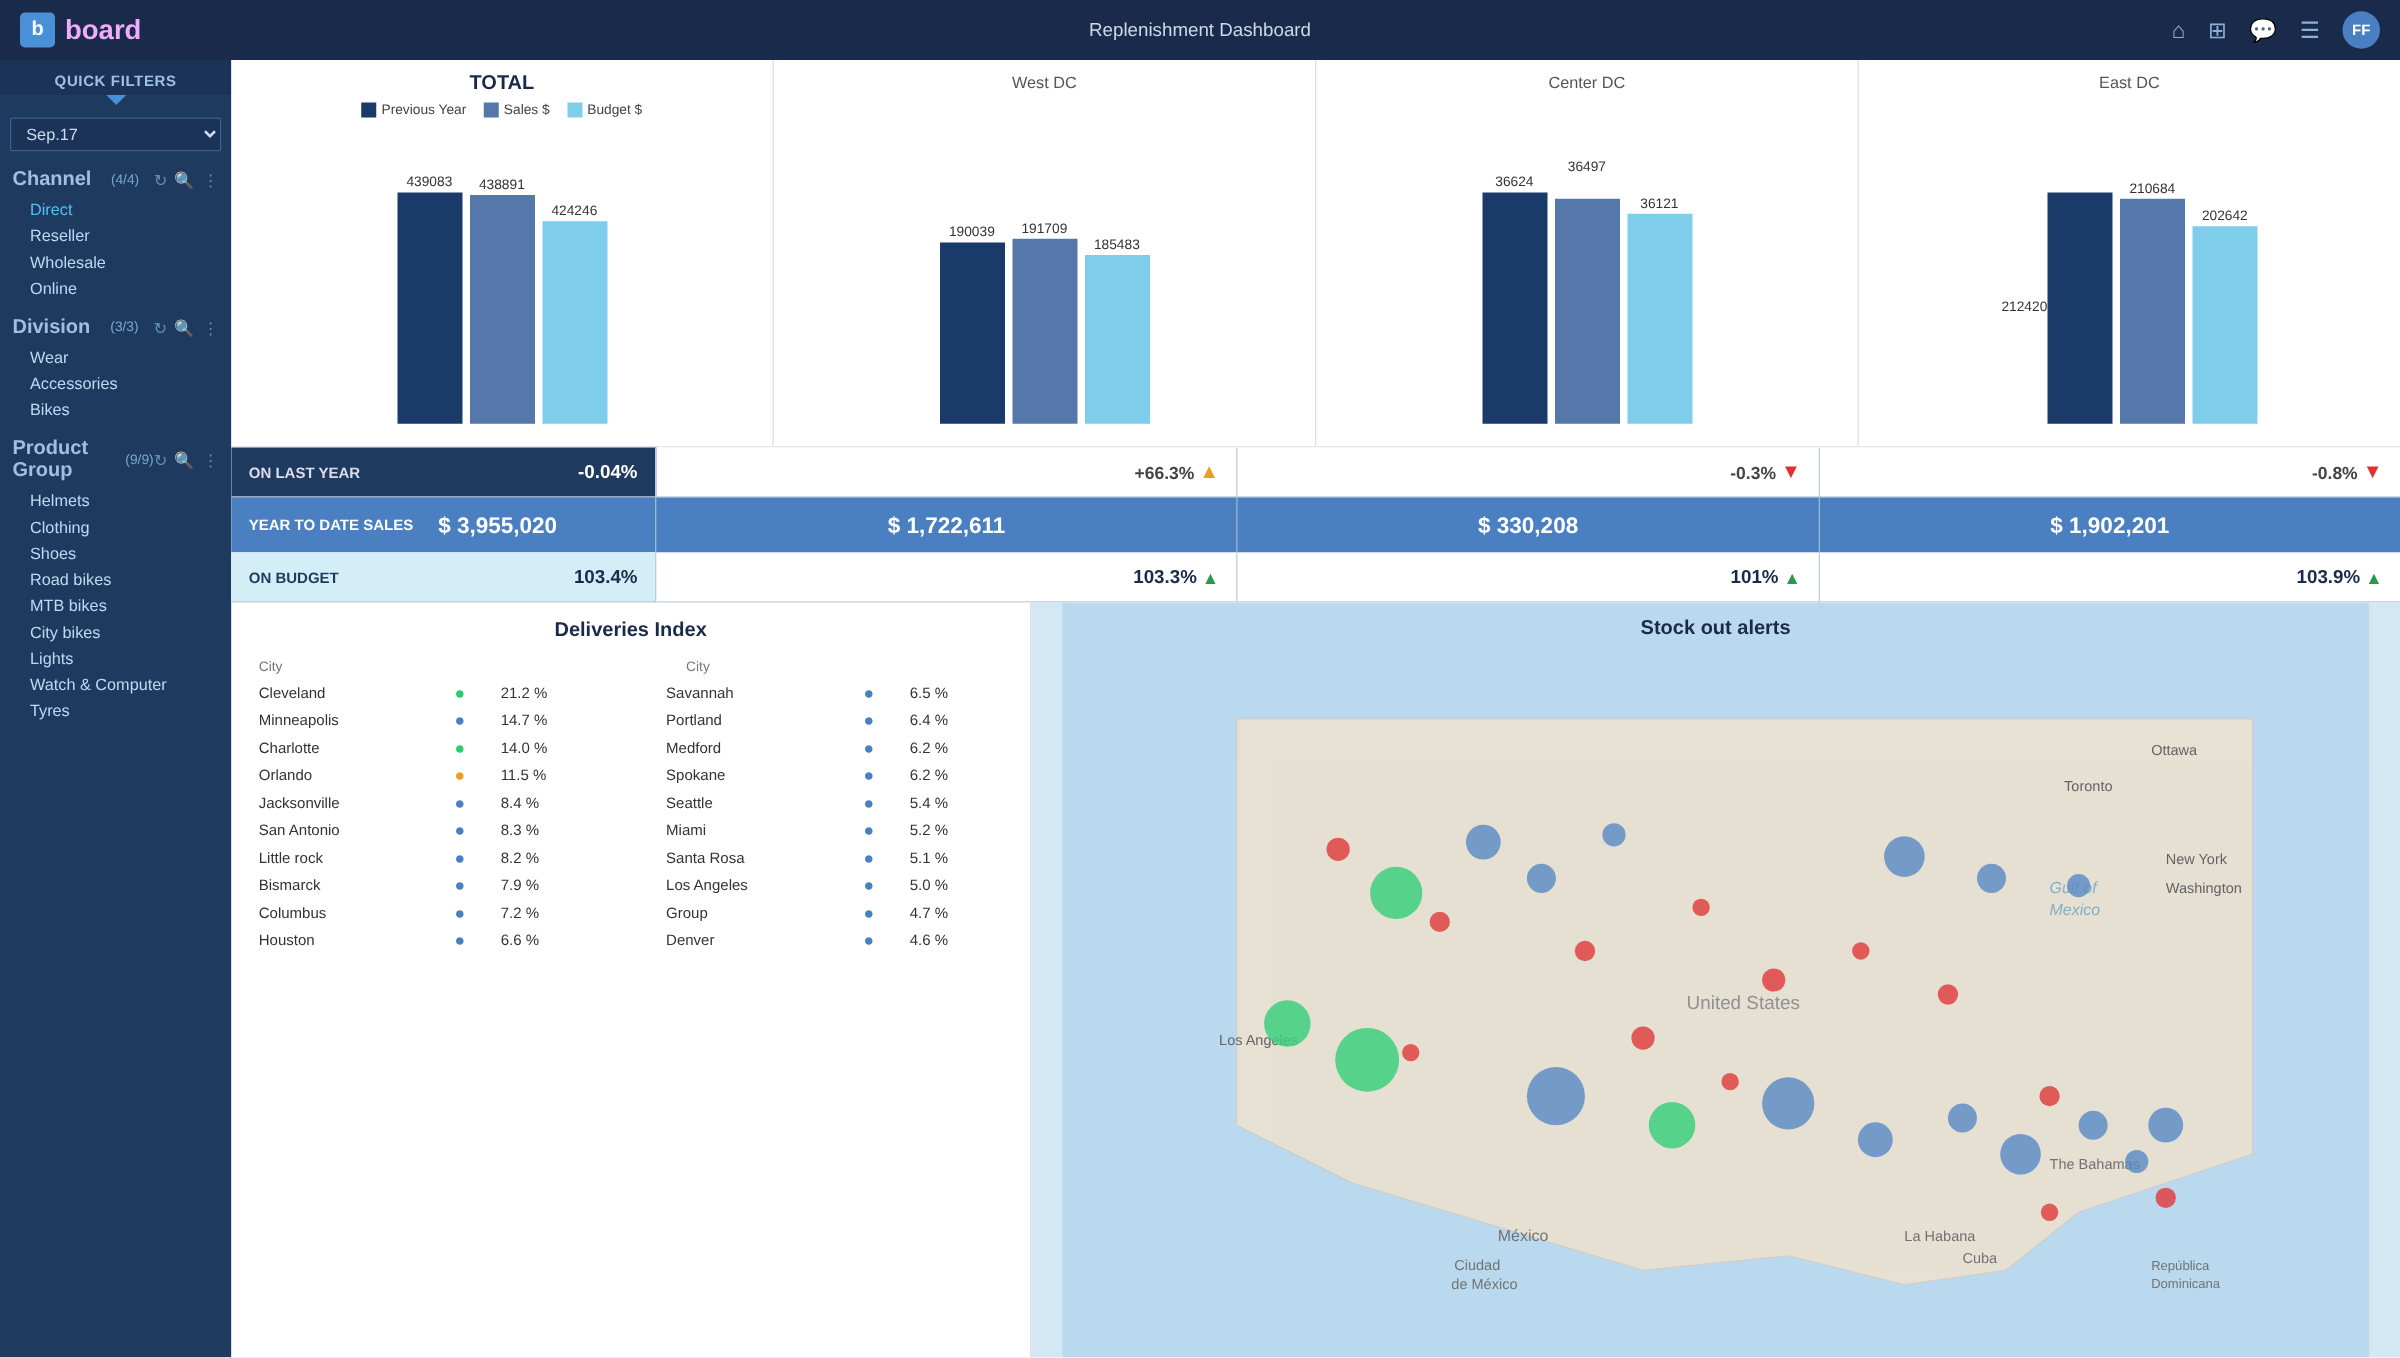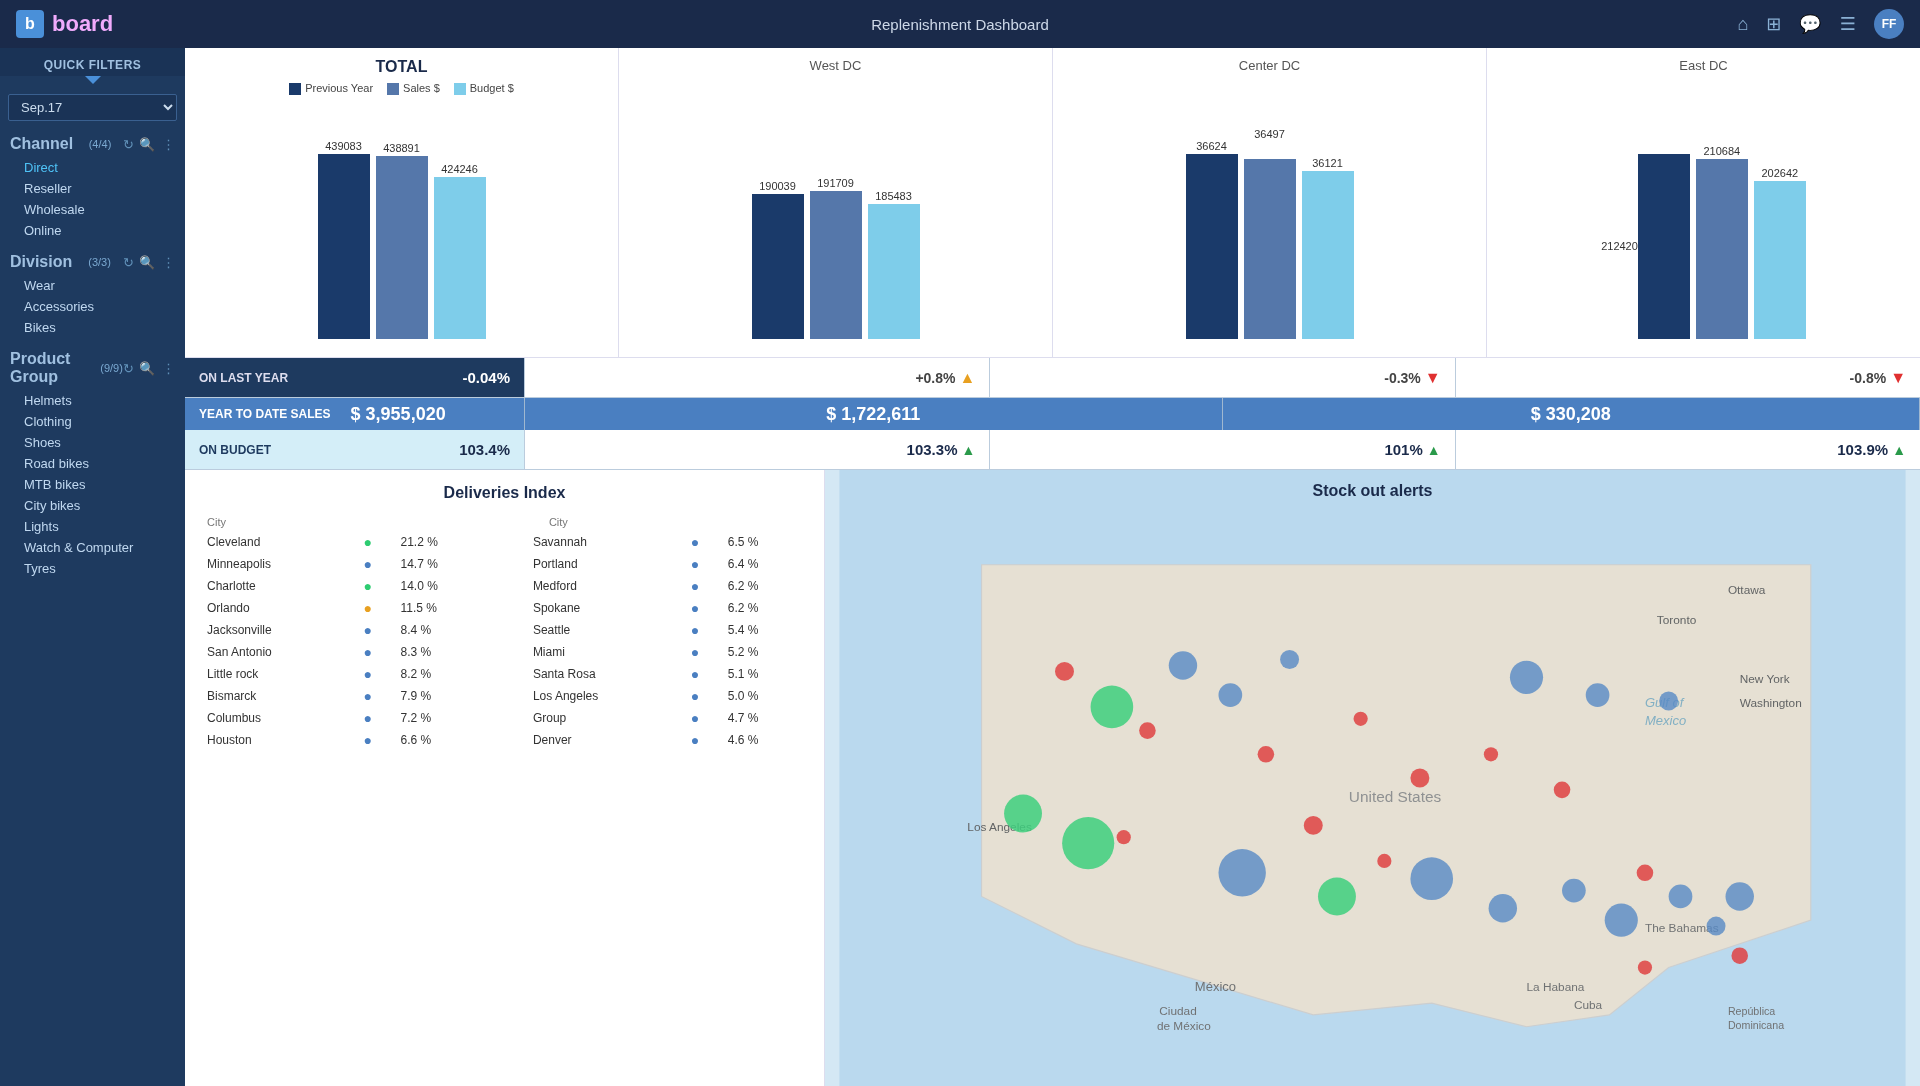--- a/index.html
+++ b/index.html
@@ -43,21 +43,21 @@
     .chart-legend { display: flex; gap: 14px; justify-content: center; font-size: 11px; color: #444; margin-bottom: 8px; }
     .legend-dot { width: 12px; height: 12px; display: inline-block; margin-right: 4px; vertical-align: middle; }
 
     
     .metrics-row { display: flex; height: 40px; flex-shrink: 0; }
     .metric-cell { flex: 1; display: flex; align-items: center; border-right: 1px solid #bcd; border-bottom: 1px solid #bcd; padding: 0 14px; }
     .metric-cell:first-child { background: #1e3a5f; color: white; }
     .metric-label { font-size: 12px; font-weight: bold; color: #dde; flex: 1; }
     .metric-value { font-size: 15px; font-weight: bold; color: white; }
 
-    .ytd-row { display: flex; height: 32px; flex-shrink: 0; }
+    .ytd-row { display: flex; height: 44px; flex-shrink: 0; }
     .ytd-cell { flex: 1; display: flex; align-items: center; justify-content: space-between; padding: 0 14px; border-right: 1px solid #a0b8d0; background: #4a7fc1; color: white; }
     .ytd-cell:first-child { justify-content: flex-start; gap: 20px; }
     .ytd-label { font-size: 12px; font-weight: bold; }
     .ytd-value { font-size: 18px; font-weight: bold; }
 
     .budget-row { display: flex; height: 40px; flex-shrink: 0; background: white; }
     .budget-cell { flex: 1; display: flex; align-items: center; justify-content: flex-end; gap: 4px; padding: 0 14px; border-right: 1px solid #bcd; border-bottom: 1px solid #bcd; }
     .budget-cell:first-child { justify-content: space-between; gap: 20px; background: #e8f4fc; }
     .budget-label { font-size: 12px; font-weight: bold; color: #1e3a5f; }
     .budget-value { font-size: 15px; font-weight: bold; color: #1a2a4a; }
@@ -235,21 +235,21 @@
         </div>
       </div>
     </div>
 
     <div class="metrics-row" style="background:white;">
       <div class="metric-cell" style="background:#1e3a5f;flex:0 0 340px;">
         <span class="metric-label">ON LAST YEAR</span>
         <span class="metric-value">-0.04%</span>
       </div>
       <div class="metric-cell" style="justify-content:flex-end;gap:4px;">
-        <span style="font-size:14px;font-weight:bold;color:#444;">+0.8%</span>
+        <span style="font-size:14px;font-weight:bold;color:#444;">+66.3%</span>
         <span style="color:#e8a020;font-size:16px;">▲</span>
       </div>
       <div class="metric-cell" style="justify-content:flex-end;gap:4px;">
         <span style="font-size:14px;font-weight:bold;color:#444;">-0.3%</span>
         <span style="color:#e03030;font-size:16px;">▼</span>
       </div>
       <div class="metric-cell" style="justify-content:flex-end;gap:4px;border-right:none;">
         <span style="font-size:14px;font-weight:bold;color:#444;">-0.8%</span>
         <span style="color:#e03030;font-size:16px;">▼</span>
       </div>
@@ -258,20 +258,23 @@
     <div class="ytd-row">
       <div class="ytd-cell" style="flex:0 0 340px;">
         <span class="ytd-label">YEAR TO DATE SALES</span>
         <span class="ytd-value">$ 3,955,020</span>
       </div>
       <div class="ytd-cell" style="justify-content:center;">
         <span class="ytd-value">$ 1,722,611</span>
       </div>
       <div class="ytd-cell" style="justify-content:center;">
         <span class="ytd-value">$ 330,208</span>
+      </div>
+      <div class="ytd-cell" style="justify-content:center;border-right:none;">
+        <span class="ytd-value">$ 1,902,201</span>
       </div>
     </div>
 
     <div class="budget-row">
       <div class="budget-cell" style="flex:0 0 340px;background:#d4eef8;">
         <span class="budget-label">ON BUDGET</span>
         <span class="budget-value">103.4%</span>
       </div>
       <div class="budget-cell">
         <span style="font-size:15px;font-weight:bold;color:#1a2a4a;">103.3%</span>

